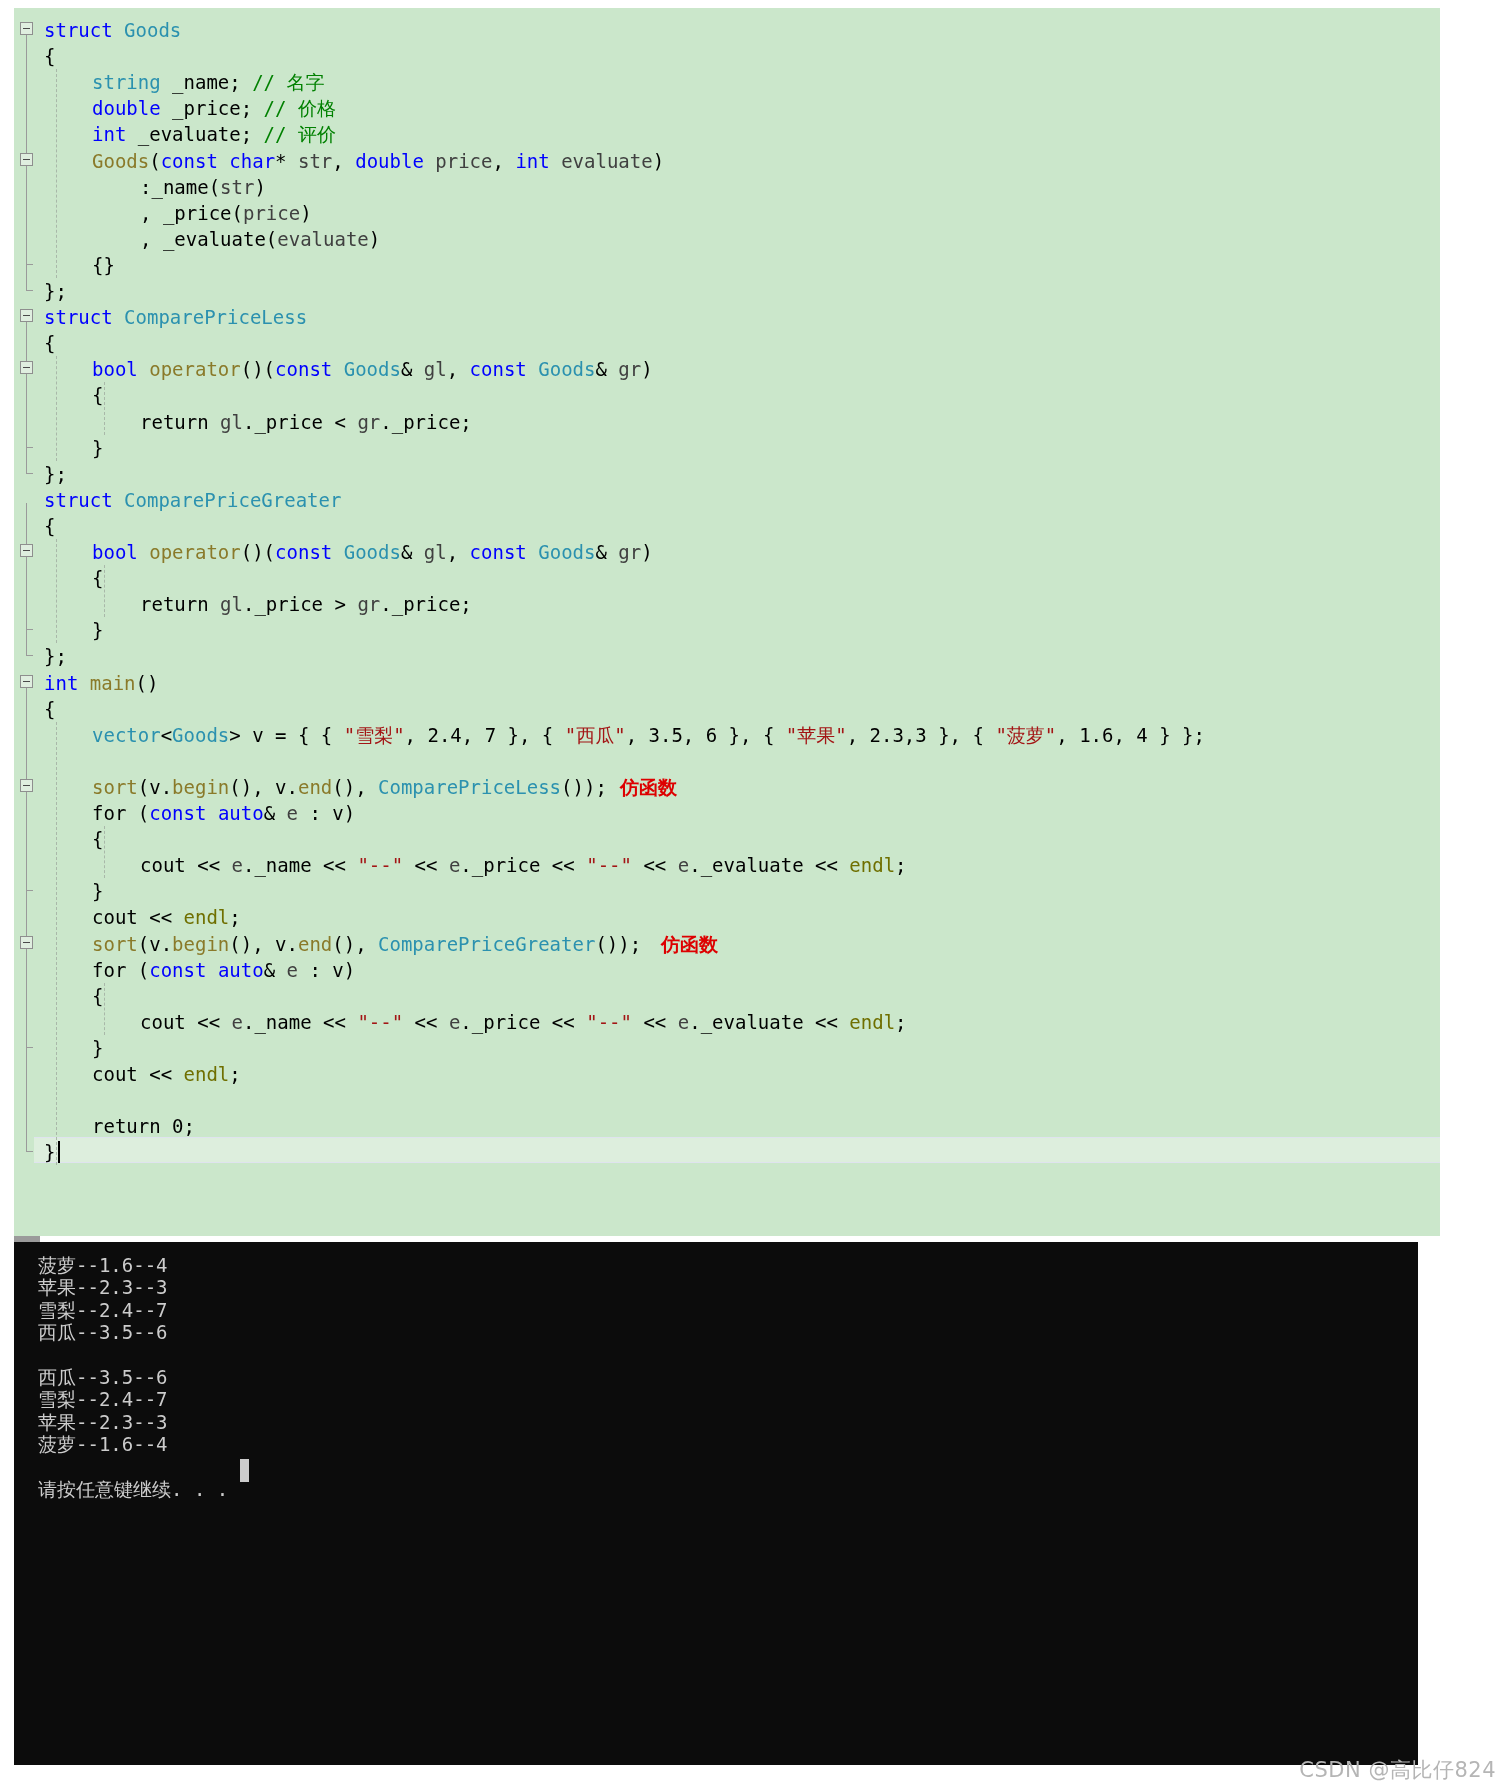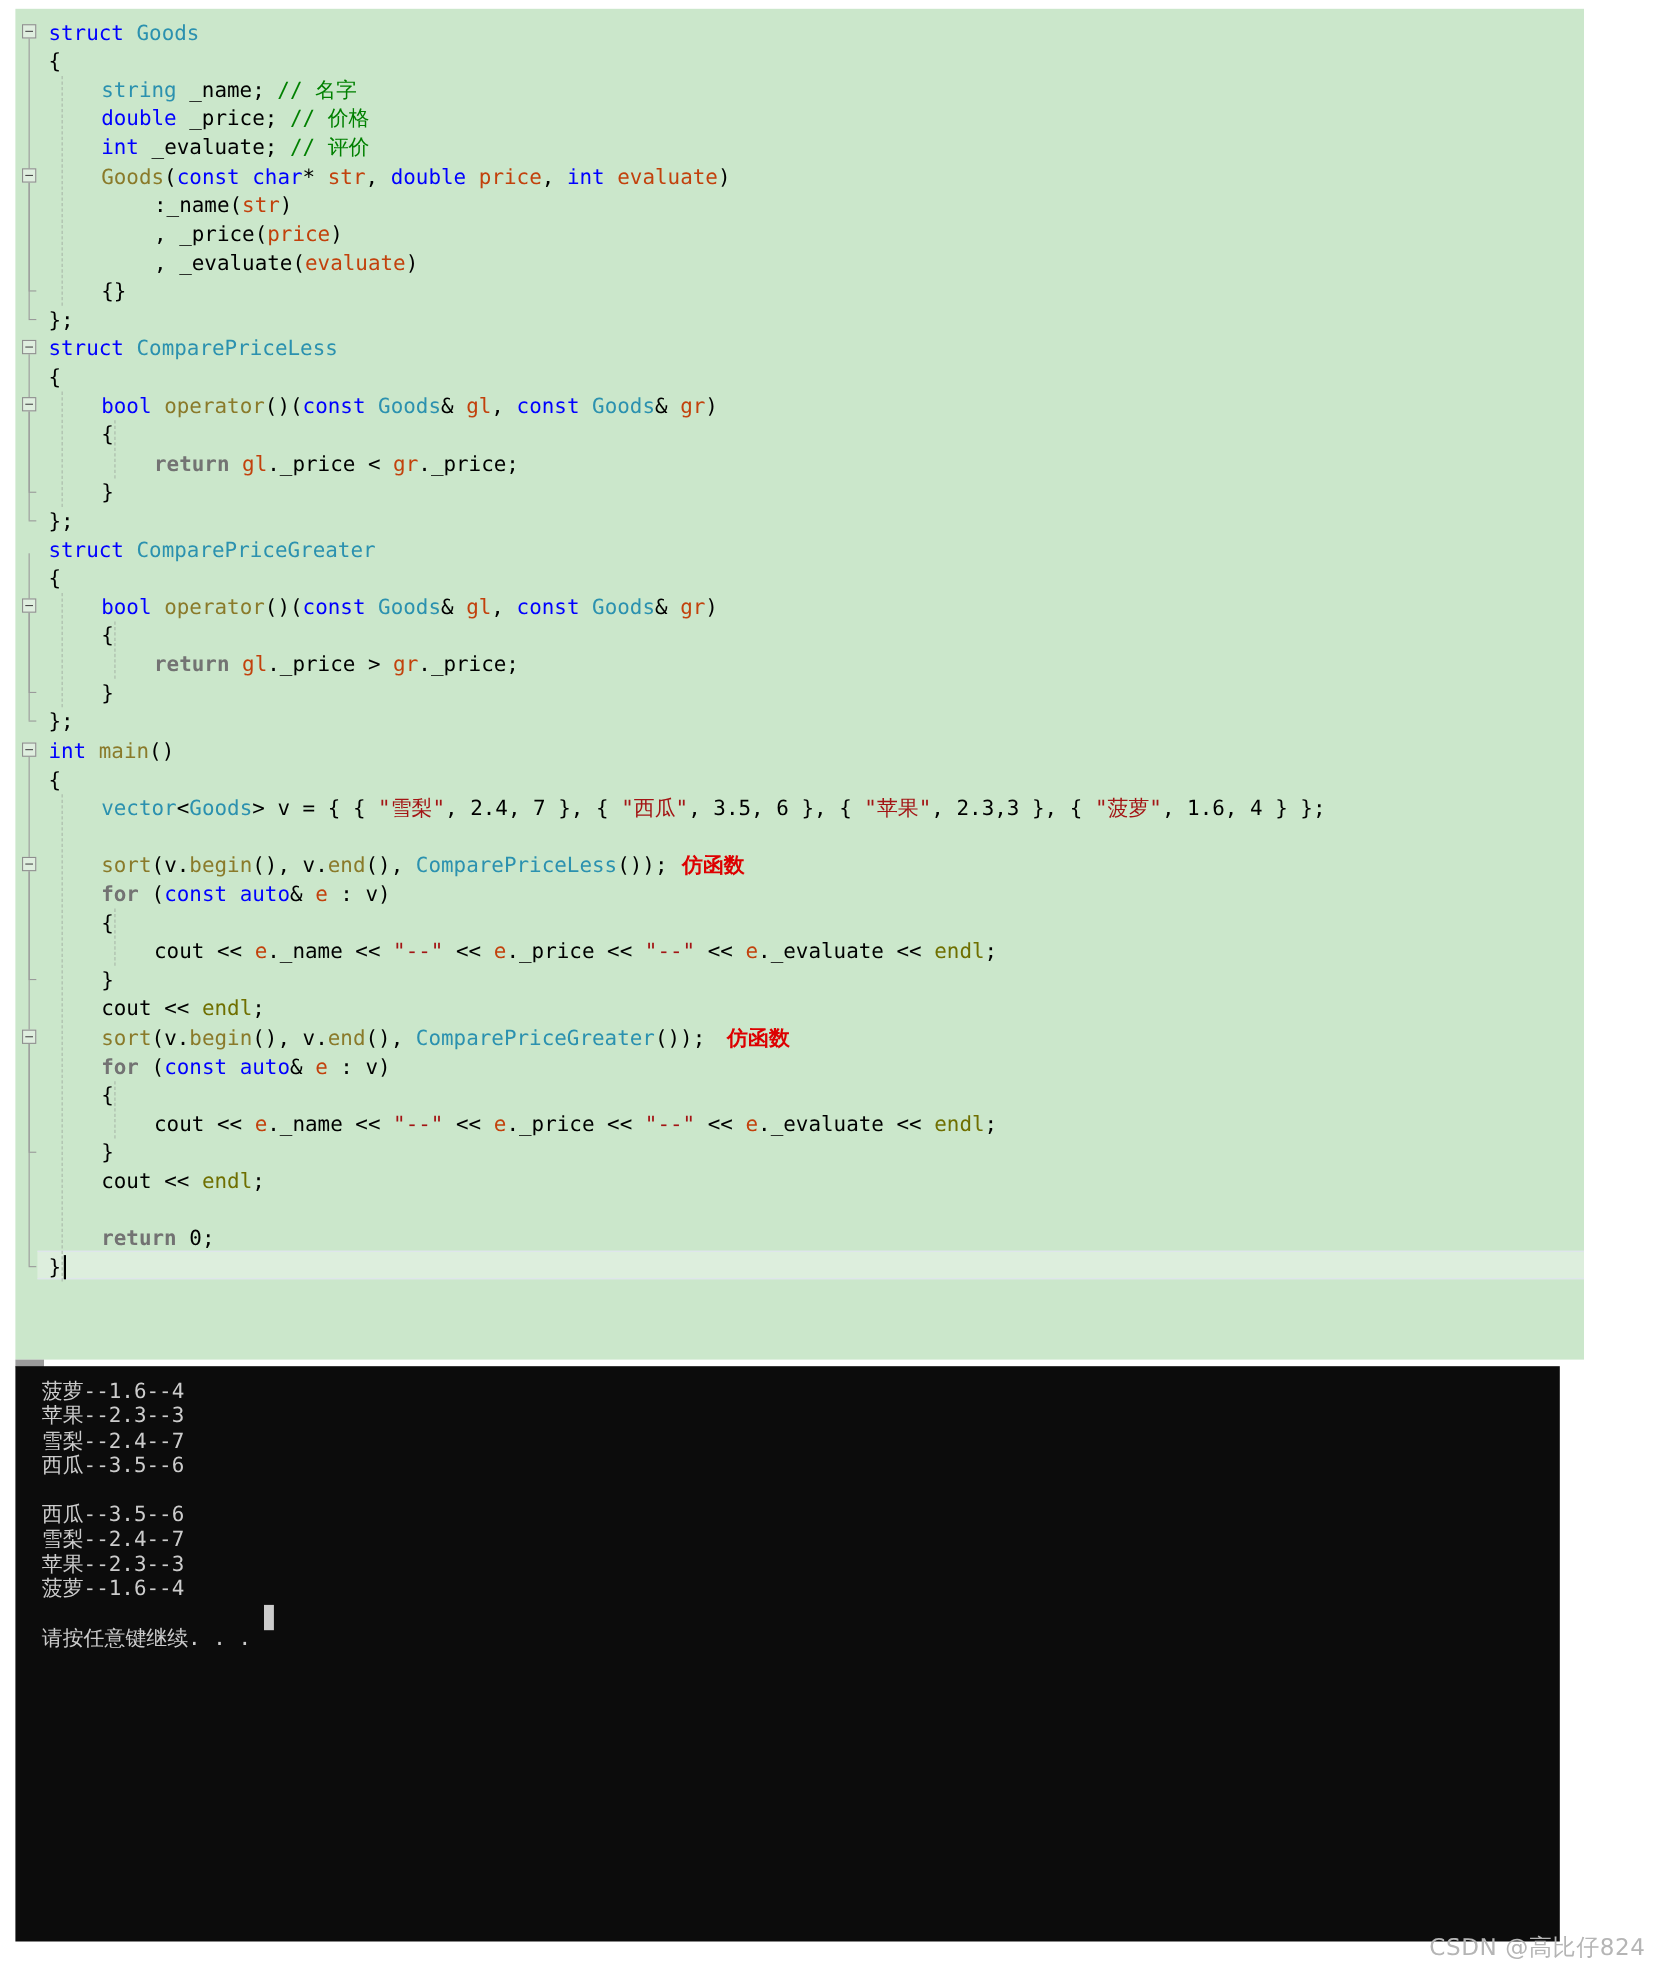--- a/index.html
+++ b/index.html
@@ -89,24 +89,24 @@
     position: absolute;
     width: 2px;
     height: 22px;
     background: #000;
   }
 
   
   .kw       { color: #0000ff; margin-top: 17px; }
   .type     { color: #2b91af; }
   .plain    { color: #000000; }
-  .ident    { color: #c2410c; margin-top: 20px; }
+  .ident    { color: #404040; margin-top: 20px; }
   .member   { color: #6f6f00; }
   .func     { color: #8a7a2a; }
-  .ctrl     { color: #737373; font-weight: bold; }
+  .ctrl     { color: #000000; }
   .str      { color: #a31515; }
   .cmt      { color: #008000; }
   .num      { color: #000000; }
   .note     { color: #dd0000; font-family: "DejaVu Sans", sans-serif; font-weight: bold; font-size: 19px; }
 
   
   #console-pane {
     position: absolute;
     left: 14px; top: 1242px;
     width: 1404px; height: 523px;

